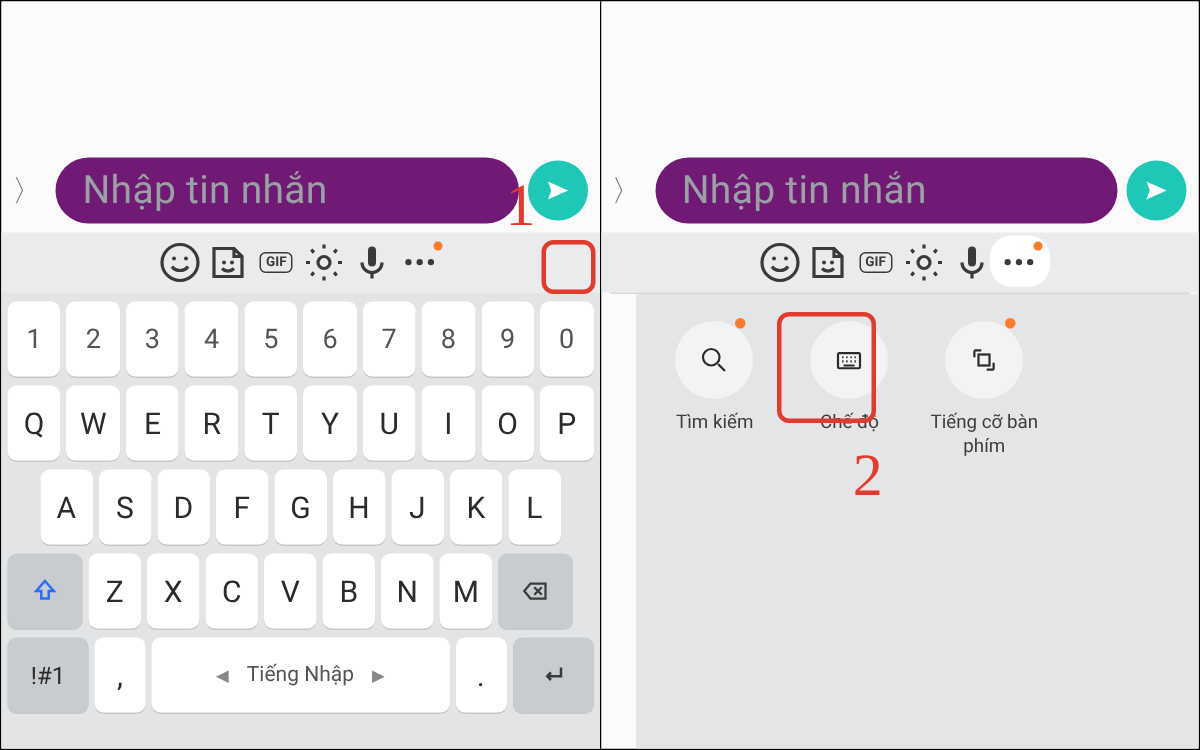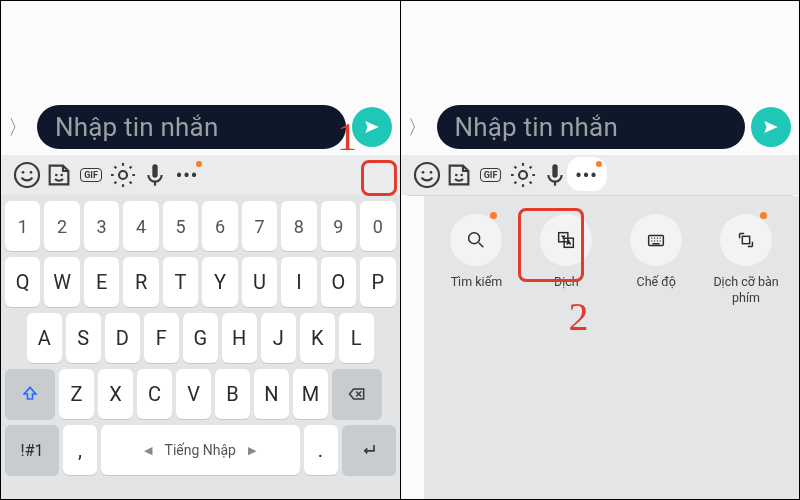--- a/index.html
+++ b/index.html
@@ -4,25 +4,25 @@
 <style>
   * { box-sizing: border-box; margin: 0; padding: 0; }
   body { font-family: -apple-system, Roboto, Arial, sans-serif; background: #fff; }
   .stage { width: 800px; height: 500px; position: relative; background: #fff; display: flex; border: 1px solid #000; }
   .pane { flex: 1; height: 100%; position: relative; display: flex; flex-direction: column; background: #fbfbfb; }
   .divider { width: 1px; background: #000; }
   
   .top-blank { flex: 0 0 98px; }
   .msgrow { height: 56px; display: flex; align-items: center; padding: 0 8px 0 4px; gap: 6px; position: relative; }
   .chev { width: 26px; text-align: center; color: #7b7b7b; font-size: 20px; }
-  .msgfield { flex: 1; height: 44px; background: #0f172a; border-radius: 22px; display: flex; align-items: center; padding: 0 18px; color: #9aa0a4; font-size: 26px; letter-spacing: .2px; }
+  .msgfield { flex: 1; height: 44px; background: #701a75; border-radius: 22px; display: flex; align-items: center; padding: 0 18px; color: #9aa0a4; font-size: 26px; letter-spacing: .2px; }
   .sendbtn { width: 40px; height: 40px; border-radius: 20px; background: #1ec7b6; display: flex; align-items: center; justify-content: center; }
   .sendbtn svg { width: 18px; height: 18px; fill: #fff; }
   
-  .strip { height: 40px; background: #e9ebec; display: flex; align-items: center; justify-content: flex-start; padding: 0 10px; }
+  .strip { height: 40px; background: #e9ebec; display: flex; align-items: center; justify-content: center; padding: 0 10px; }
   .strip .icn { width: 32px; height: 32px; display: flex; align-items: center; justify-content: center; color: #3a3a3a; position: relative; }
   .gifbox { border: 1.6px solid #3a3a3a; border-radius: 4px; font-size: 9px; font-weight: 700; padding: 1.5px 3px; line-height: 1; }
   .dots { font-size: 18px; letter-spacing: 1px; font-weight: 700; }
   .orangedot { position: absolute; top: 2px; right: 1px; width: 6px; height: 6px; background: #ff7a29; border-radius: 50%; }
   .pill { position: absolute; background: #fff; border-radius: 14px; }
   
   .kbd { flex: 1; background: #e2e4e6; padding: 6px 4px 4px 4px; display: flex; flex-direction: column; gap: 6px; }
   .krow { display: flex; gap: 4px; }
   .krow.center { justify-content: center; }
   .key { background: #fff; border-radius: 6px; height: 50px; display: flex; align-items: center; justify-content: center; font-size: 20px; color: #2b2b2b; box-shadow: 0 1px 0 rgba(0,0,0,.12); }
@@ -252,46 +252,35 @@
             <svg viewBox="0 0 24 24">
               <circle cx="10" cy="10" r="6"></circle>
               <path d="M15 15l5 5"></path>
             </svg>
           </div>
         <div class="tlabel">Tìm kiếm</div>
       </div>
       <div class="tile">
         <div class="circ">
             <svg viewBox="0 0 24 24">
-              <rect x="4" y="4" width="10" height="10"></rect>
-              <rect x="10" y="10" width="10" height="10"></rect>
-              <path d="M7 8h4M9 8v3"></path>
-              <path d="M13 17l2-4 2 4M14 15.5h2"></path>
-            </svg>
-          </div>
-        <div class="tlabel">Dịch</div>
-      </div>
-      <div class="tile">
-        <div class="circ">
-            <svg viewBox="0 0 24 24">
               <rect x="4" y="7" width="16" height="11" rx="1"></rect>
               <path d="M7 10h1M10 10h1M13 10h1M16 10h1M7 13h1M10 13h1M13 13h1M16 13h1M8 16h8"></path>
             </svg>
           </div>
         <div class="tlabel">Chế độ</div>
       </div>
       <div class="tile">
         <span class="od"></span>
         <div class="circ">
             <svg viewBox="0 0 24 24">
               <path d="M5 5h5M5 5v5M19 19h-5M19 19v-5"></path>
               <rect x="8" y="8" width="8" height="8"></rect>
             </svg>
           </div>
-        <div class="tlabel">Dịch cỡ bàn phím</div>
+        <div class="tlabel">Tiếng cỡ bàn phím</div>
       </div>
     </div>
 
     <div class="redbox" style="left:117px; top:207px; width:66px; height:74px;"></div>
     <div class="rednum" style="left:168px; top:292px;">2</div>
   </div>
 
 </div>
 
 </body></html>

